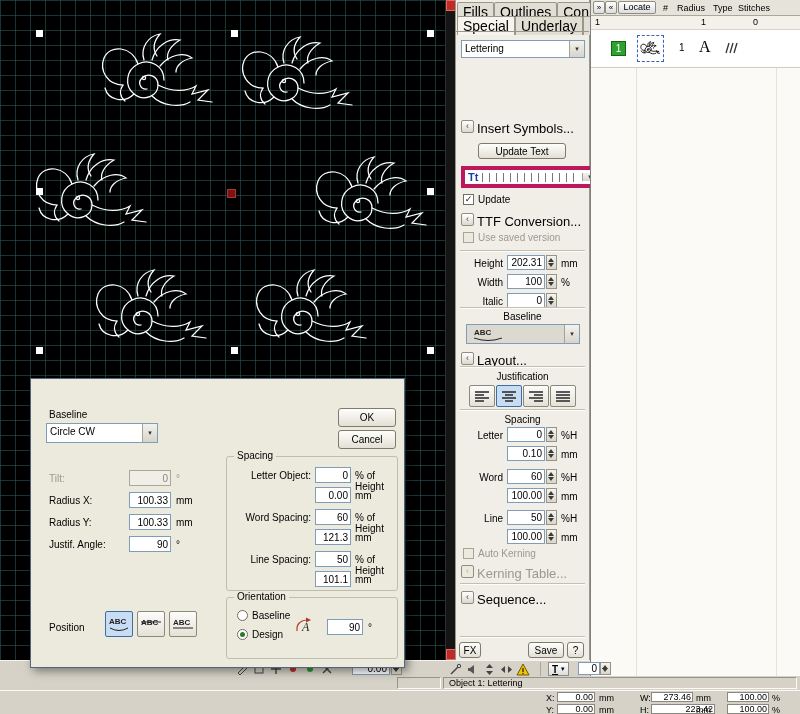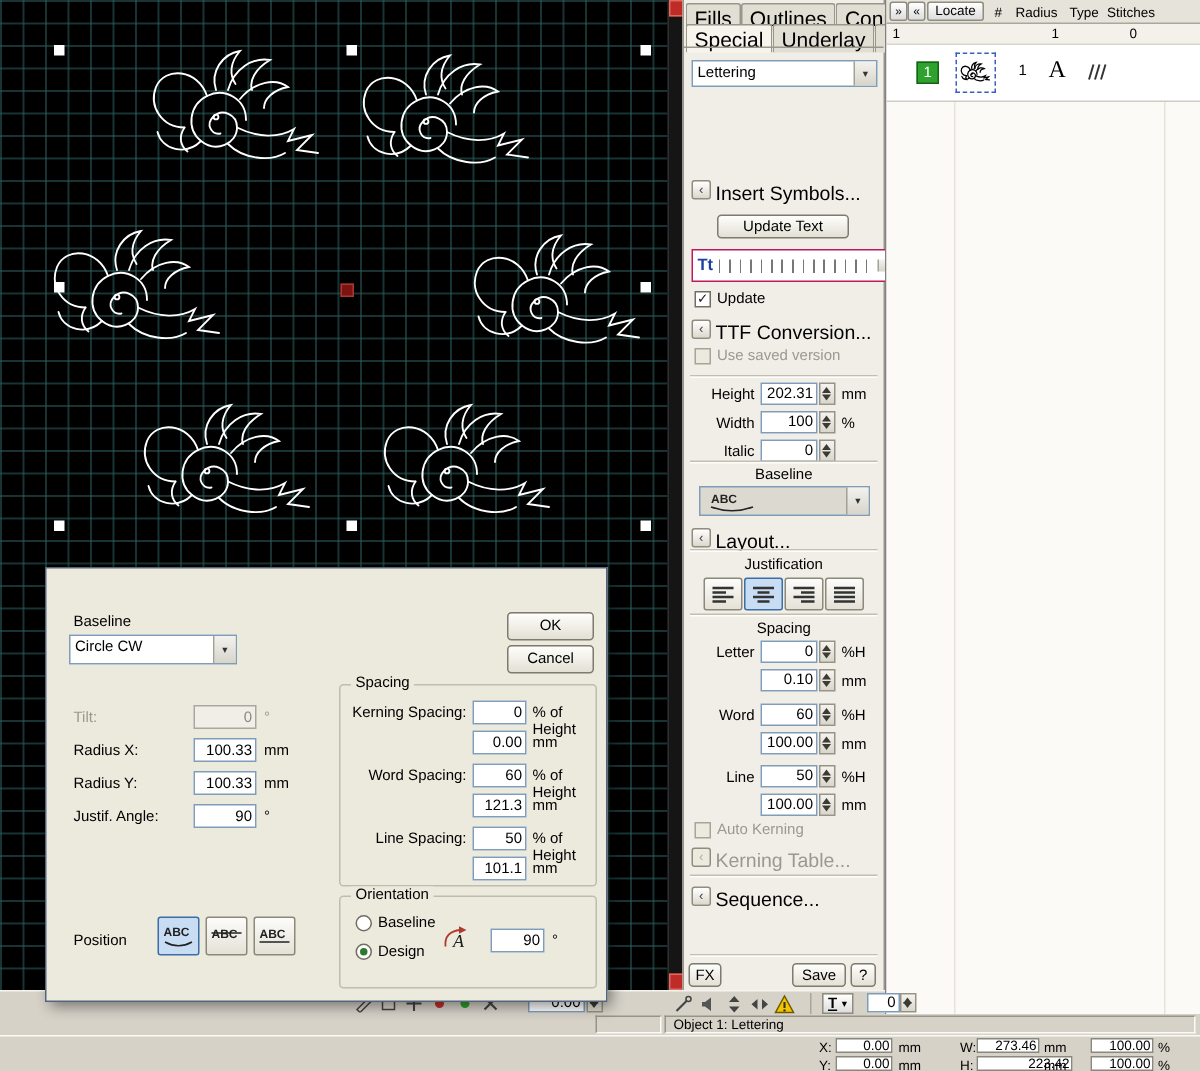--- a/index.html
+++ b/index.html
@@ -45,21 +45,21 @@
 .carr{width:15px;background:linear-gradient(#f3f2ee,#d7d4ca);border-left:1px solid #a5a295;display:flex;align-items:center;justify-content:center;font-size:7px;color:#333}
 .abc{font:bold 8px "Liberation Sans",sans-serif;fill:#222}
 
 
 #props{position:absolute;left:455px;top:0;width:135px;height:660px;background:#f0eee7;border-left:1px solid #9a968b;border-right:1px solid #9a968b}
 .tabrow{position:absolute;left:1px;display:flex}
 .tab{border:1px solid #9a968b;border-bottom:none;background:#e1ded3;font-size:14px;padding:1px 5px;border-radius:2px 2px 0 0;white-space:nowrap}
 .tab.active{background:#f6f4ec}
 #tabline{position:absolute;left:0;top:31px;width:100%;height:1px;background:#9a968b}
 #letter-text{position:absolute;left:5px;top:64px;width:124px;height:50px;border:1px solid #7f9db9;font:11px "Liberation Sans",sans-serif;resize:none;padding:1px 3px;background:#fff}
-#size-slider{position:absolute;left:5px;top:166px;width:140px;height:22px;border:1px solid #be185d;background:#fff;display:flex;align-items:center}
+#size-slider{position:absolute;left:5px;top:166px;width:140px;height:22px;border:4px solid #be185d;background:#fff;display:flex;align-items:center}
 #size-slider .tt{color:#1a3f9e;font-weight:bold;font-size:11px;margin-left:3px}
 #size-slider .ticks{flex:1;height:9px;margin:0 4px;background-image:repeating-linear-gradient(to right,#777 0,#777 1px,transparent 1px,transparent 7px)}
 #jbtns{position:absolute;left:13px;top:385px;display:flex;gap:1px}
 .jbtn{width:26px;height:22px;display:flex;align-items:center;justify-content:center;border:1px solid #8b887c;border-radius:2px;background:linear-gradient(#fcfcfa,#e4e1d6);padding:0}
 .jbtn.sel{background:#c8dcf4;border-color:#3a6ea5}
 
 
 #objects{position:absolute;left:590px;top:0;width:210px;height:676px;background:#fbfaf7;border-left:1px solid #808080}
 #objects .hdr{position:relative;height:16px;background:#e6e3da;border-bottom:1px solid #aaa79c;font-size:9px}
 .mini{position:absolute;top:1px;width:12px;height:13px;border:1px solid #8f8c80;background:linear-gradient(#fff,#ddd);font-size:8px;line-height:10px;text-align:center;padding:0;border-radius:2px}
@@ -507,21 +507,21 @@
         <svg width="24" height="19">
             <text class="abc" x="2" y="10">ABC</text>
             <line x1="2" y1="13" x2="22" y2="13" stroke="#222"></line>
           </svg>
       </button>
     </div>
 
     <div class="group" style="left:195px;top:77px;width:172px;height:135px"></div>
     <span class="group-label" style="left:203px;top:71px">Spacing</span>
 
-    <span class="dlabel" style="left:198px;top:91px;width:82px;text-align:right">Kerning Spacing:</span>
+    <span class="dlabel" style="left:198px;top:91px;width:82px;text-align:right">Letter Object:</span>
     <input class="nin" style="left: 284px; top: 88px; width: 36px; height: 16px;" value="0">
     <span class="unit" style="left:324px;top:91px">% of Height</span>
     <input class="nin" style="left: 284px; top: 108px; width: 36px; height: 16px;" value="0.00">
     <span class="unit" style="left:324px;top:111px">mm</span>
 
     <span class="dlabel" style="left:198px;top:133px;width:82px;text-align:right">Word Spacing:</span>
     <input class="nin" style="left: 284px; top: 130px; width: 36px; height: 16px;" value="60">
     <span class="unit" style="left:324px;top:133px">% of Height</span>
     <input class="nin" style="left: 284px; top: 150px; width: 36px; height: 16px;" value="121.3">
     <span class="unit" style="left:324px;top:153px">mm</span>

